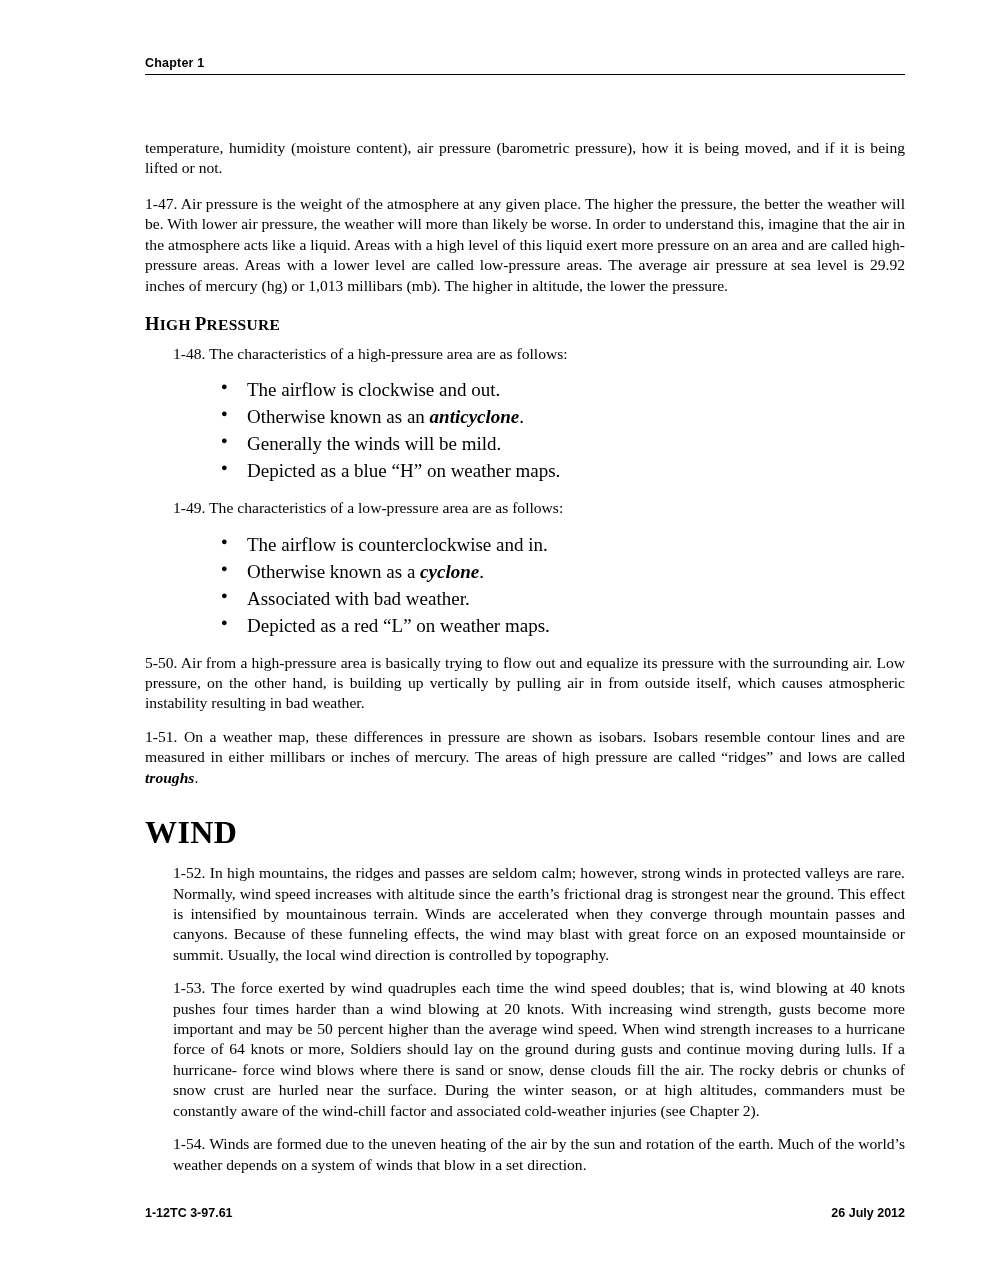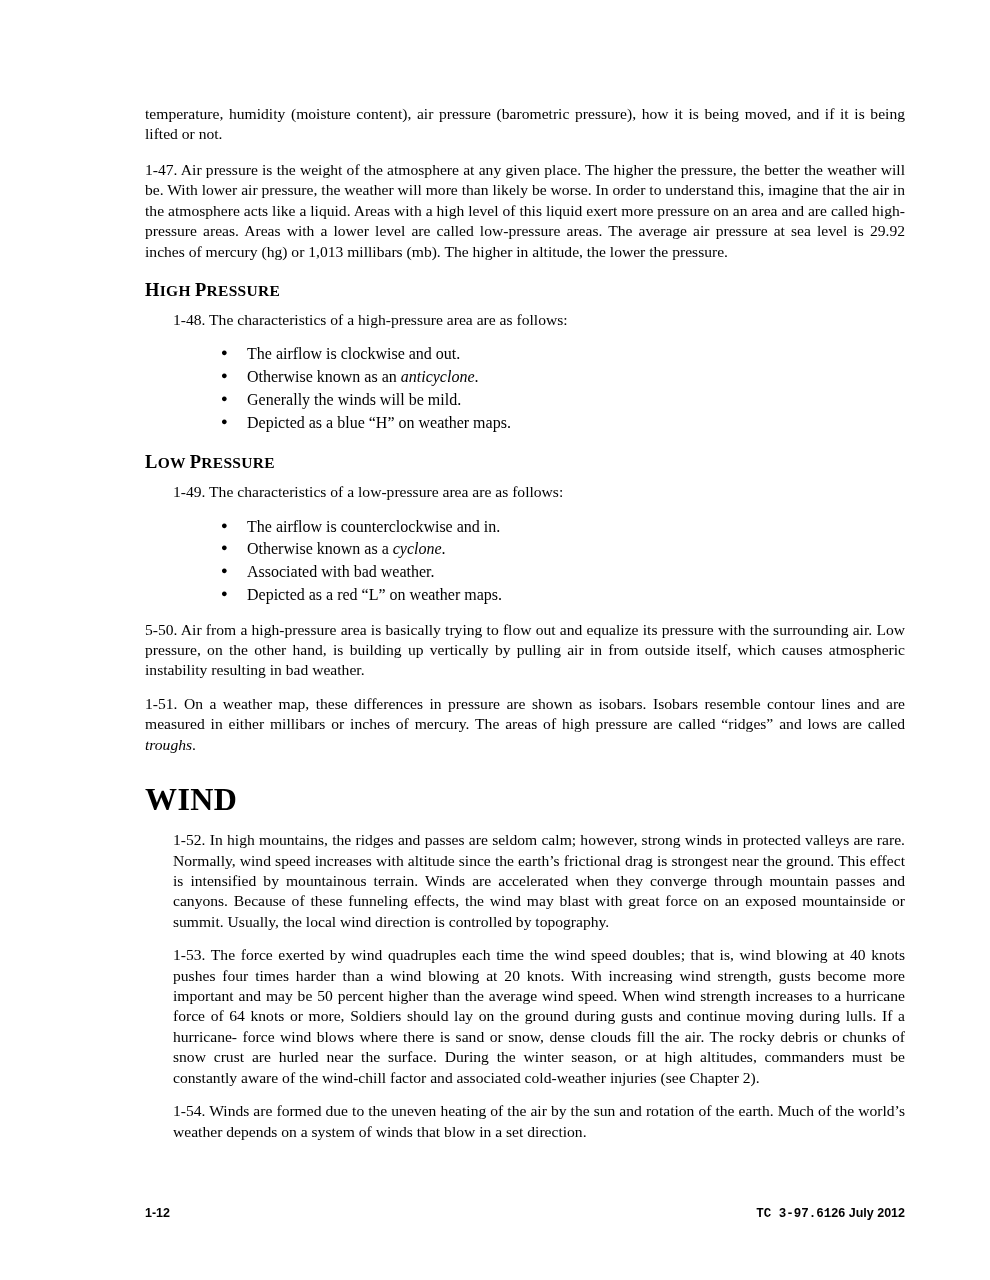--- a/index.html
+++ b/index.html
@@ -51,20 +51,21 @@
 
   p.body {
     font-size: 15.6px;
     line-height: 1.31;
     text-align: justify;
     margin: 0 0 13px 0;
     text-indent: 0;
   }
   p.first {
     margin-bottom: 15px;
+    margin-top: 34px;
   }
 
   
   h2.sect {
     font-family: "Liberation Serif", serif;
     font-weight: bold;
     font-size: 15.5px;
     margin: 18px 0 9px 0;
     letter-spacing: 0.3px;
   }
@@ -80,83 +81,84 @@
     letter-spacing: 0.4px;
   }
 
   
   ul.bul {
     list-style: none;
     margin: 0 0 13px 0;
     padding: 0 0 0 76px;
   }
   ul.bul li {
-    font-size: 16px;
+    font-size: 19px;
     line-height: 1.42;
     position: relative;
     padding-left: 26px;
   }
   ul.bul li::before {
     content: "\25CF";
     position: absolute;
     left: 0;
     top: -1px;
     font-size: 11px;
     line-height: 1.9;
   }
-  em.it { font-style: italic; }
+  em.it { font-style: italic; font-weight: bold; }
 
   .para-lead {
     padding-left: 28px;
   }
 
   
   .footer {
     position: absolute;
     left: 145px;
     top: 1206px;
     width: 760px;
     font-family: "Liberation Sans", sans-serif;
     font-weight: bold;
     font-size: 12.5px;
     display: flex;
     justify-content: space-between;
     align-items: baseline;
   }
-  .footer .center { flex: 1; text-align: right; font-family: Liberation Mono, monospace; }
+  .footer .center { flex: 1; text-align: left; }
   .footer .right { text-align: right; }
 </style>
 </head>
 <body>
 
 <div class="page">
 
+  <div class="header">
+    <div class="header-title">Chapter 1</div>
+    <div class="header-rule"></div>
+  </div>
 
   <div class="content">
 
     <p class="body first">temperature, humidity (moisture content), air pressure (barometric pressure), how it is being moved, and if it is being lifted or not.</p>
 
     <p class="body">1-47. Air pressure is the weight of the atmosphere at any given place. The higher the pressure, the better the weather will be. With lower air pressure, the weather will more than likely be worse. In order to understand this, imagine that the air in the atmosphere acts like a liquid. Areas with a high level of this liquid exert more pressure on an area and are called high-pressure areas. Areas with a lower level are called low-pressure areas. The average air pressure at sea level is 29.92 inches of mercury (hg) or 1,013 millibars (mb). The higher in altitude, the lower the pressure.</p>
 
     <h2 class="sect">
       <span class="cap">H</span><span>IGH </span><span class="cap">P</span><span>RESSURE</span>
     </h2>
 
     <p class="body para-lead">1-48.  The characteristics of a high-pressure area are as follows:</p>
 
     <ul class="bul">
       <li>The airflow is clockwise and out.</li>
       <li><span>Otherwise known as an </span><em class="it">anticyclone</em><span>.</span></li>
       <li>Generally the winds will be mild.</li>
       <li>Depicted as a blue “H” on weather maps.</li>
     </ul>
 
-    <h2 class="sect">
-      <span class="cap">L</span><span>OW </span><span class="cap">P</span><span>RESSURE</span>
-    </h2>
 
     <p class="body para-lead">1-49.  The characteristics of a low-pressure area are as follows:</p>
 
     <ul class="bul">
       <li>The airflow is counterclockwise and in.</li>
       <li><span>Otherwise known as a </span><em class="it">cyclone</em><span>.</span></li>
       <li>Associated with bad weather.</li>
       <li>Depicted as a red “L” on weather maps.</li>
     </ul>
 

